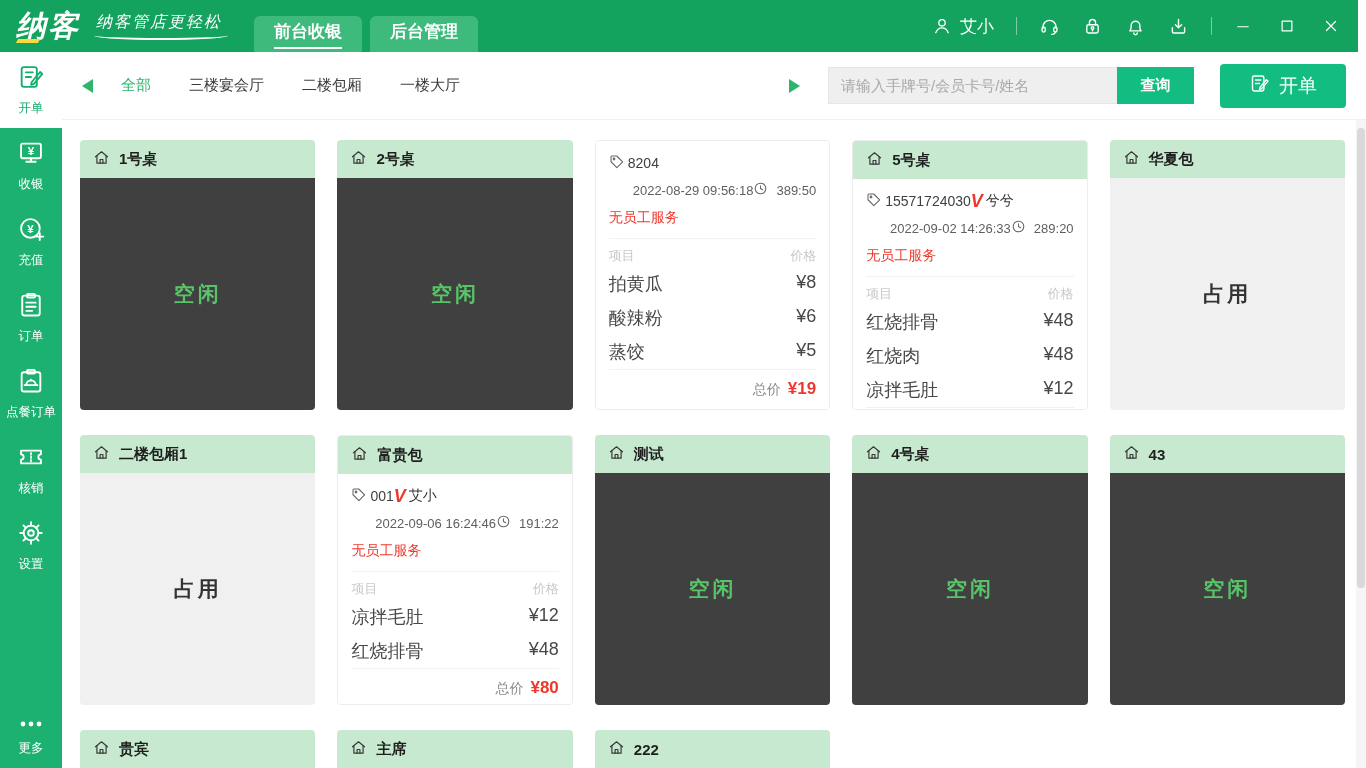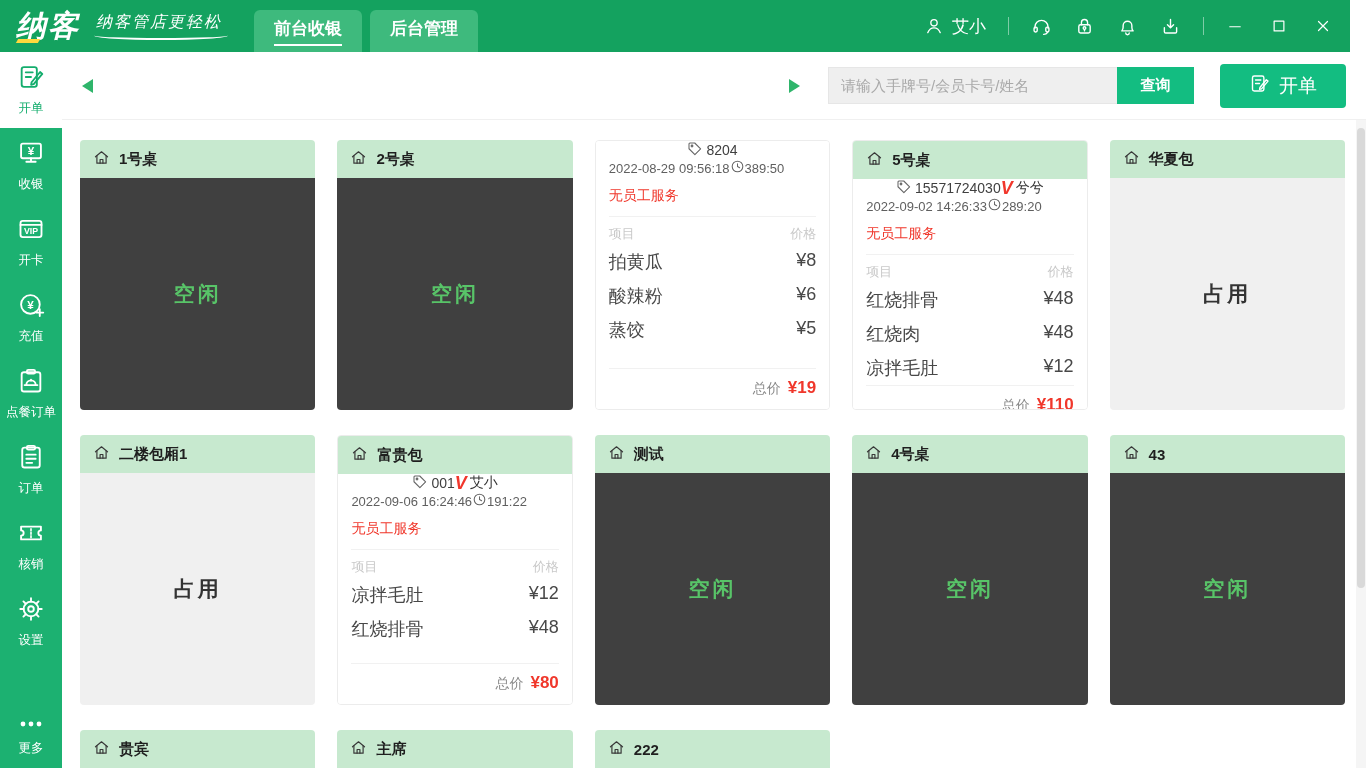--- a/index.html
+++ b/index.html
@@ -1,33 +1,33 @@
 <!DOCTYPE html>
 <html><head>
 <meta charset="utf-8">
 <style>
   html,body{margin:0;padding:0;}
   body{width:1366px;height:768px;overflow:hidden;background:#fff;
        font-family:"Liberation Sans",sans-serif;position:relative;}
   *{box-sizing:border-box;}
 
   
-  .topbar{position:absolute;top:0;left:0;right:16px;height:52px;background:#14a25f;
+  .topbar{position:absolute;top:0;left:0;right:8px;height:52px;background:#14a25f;
           display:flex;align-items:center;z-index:5;}
   .logo{display:flex;align-items:center;margin-left:16px;}
   .logo-main{font-size:30px;font-weight:900;color:#fff;font-style:italic;
              letter-spacing:2px;position:relative;line-height:1;}
   .logo-main::after{content:"";position:absolute;left:1px;bottom:-2px;width:22px;height:4px;
              background:#ffd83d;transform:skewX(-30deg);}
   .logo-slogan{margin-left:16px;color:#fff;font-size:16px;font-style:italic;
              padding-bottom:7px;position:relative;letter-spacing:2px;}
   .logo-slogan::after{content:"";position:absolute;left:-2px;right:-6px;bottom:0;height:7px;
              border-bottom:2px solid #fff;border-radius:50%;}
   .top-tabs{display:flex;gap:8px;margin-left:32px;align-self:flex-end;}
-  .top-tab{height:42px;background:#3eba7d;border-radius:6px 6px 0 0;display:flex;
+  .top-tab{height:36px;background:#3eba7d;border-radius:6px 6px 0 0;display:flex;
            align-items:center;padding:0 20px;color:#fff;font-size:17px;font-weight:bold;cursor:pointer;}
   .top-tab .tab-label{padding-bottom:4px;border-bottom:2px solid transparent;}
   .top-tab.active .tab-label{border-bottom-color:#fff;}
   .top-right{margin-left:auto;display:flex;align-items:center;gap:22px;padding-right:18px;color:#fff;}
   .top-user{display:flex;align-items:center;gap:8px;font-size:17px;cursor:pointer;}
   .tb-divider{width:1px;height:18px;background:rgba(255,255,255,.45);}
   .tb-icon{display:flex;align-items:center;cursor:pointer;}
   .win-group{display:flex;align-items:center;gap:26px;}
 
   
@@ -70,28 +70,28 @@
   .card-header{height:38px;min-height:38px;background:#c7e9cf;display:flex;align-items:center;
                gap:9px;padding:0 13px;font-size:15px;font-weight:bold;color:#1f1f1f;}
   .card-body{flex:1;display:flex;}
   .body-idle{background:#404040;align-items:center;justify-content:center;}
   .body-occ{background:#f0f0f0;align-items:center;justify-content:center;}
   .status-text{font-size:21px;font-weight:bold;letter-spacing:3px;}
   .body-idle .status-text{color:#58c468;}
   .body-occ .status-text{color:#333;}
 
   .order-body{flex-direction:column;padding:0 13px;background:#fff;}
-  .meta-top{display:flex;align-items:center;justify-content:center;
+  .meta-top{margin-top:13px;display:flex;align-items:center;justify-content:flex-start;
             font-size:14px;color:#3f3f3f;}
   .tagwrap{display:flex;align-items:center;gap:4px;}
   .member{display:flex;align-items:center;gap:3px;color:#333;}
   .vmark{color:#f1372c;font-weight:900;font-style:italic;font-size:18px;line-height:1;}
-  .meta-time{display:flex;justify-content:flex-start;align-items:center;
+  .meta-time{margin-top:9px;display:flex;justify-content:flex-end;align-items:center;
              font-size:13px;color:#5f5f5f;}
-  .dur{display:flex;align-items:center;gap:0;}
+  .dur{display:flex;align-items:center;gap:8px;}
   .service{margin-top:10px;font-size:14px;color:#f0372b;}
   .sep{margin-top:11px;border-top:1px solid #f1f1f1;}
   .cols{display:flex;justify-content:space-between;font-size:13px;color:#c9c9c9;padding:8px 0 2px;}
   .item-row{display:flex;justify-content:space-between;font-size:18px;color:#484848;padding:5px 0;}
   .card-footer{margin-top:auto;border-top:1px solid #f1f1f1;display:flex;justify-content:flex-end;
                align-items:baseline;gap:7px;padding:9px 0 11px;}
   .total-label{font-size:14px;color:#8a8a8a;}
   .total-val{font-size:17px;font-weight:bold;color:#f0372b;}
 
   .vscroll{position:absolute;top:0;right:0;bottom:0;width:10px;background:#f5f5f5;}
@@ -194,62 +194,52 @@
           <rect x="3.5" y="4" width="17" height="12.5" rx="1.5"></rect>
           <text x="12" y="13.6" text-anchor="middle" font-size="10" font-weight="bold" fill="currentColor" stroke="none" font-family="Liberation Sans, sans-serif">¥</text>
           <path d="M12 16.5v3M8 19.5h8"></path>
         </svg>
     </span>
     <span class="side-label">收银</span>
   </div>
   <div class="side-item">
     <span>
       <svg class="sicon" width="28" height="28" viewBox="0 0 24 24">
-          <rect x="3" y="5" width="18" height="14" rx="2"></rect>
-          <path d="M3 8.5h18"></path>
-          <text x="12" y="16.4" text-anchor="middle" font-size="7.5" font-weight="bold" fill="currentColor" stroke="none" font-family="Liberation Sans, sans-serif">VIP</text>
-        </svg>
-    </span>
-    <span class="side-label">开卡</span>
-  </div>
-  <div class="side-item">
-    <span>
-      <svg class="sicon" width="28" height="28" viewBox="0 0 24 24">
           <circle cx="11.5" cy="11.5" r="8"></circle>
           <text x="11.5" y="15" text-anchor="middle" font-size="10" font-weight="bold" fill="currentColor" stroke="none" font-family="Liberation Sans, sans-serif">¥</text>
           <path d="M19.5 15.5v6M16.5 18.5h6"></path>
         </svg>
     </span>
     <span class="side-label">充值</span>
+  </div>
+  <div class="side-item">
+    <span>
+      <svg class="sicon" width="28" height="28" viewBox="0 0 24 24">
+          <rect x="4.5" y="4" width="15" height="17" rx="2"></rect>
+          <rect x="8.5" y="2.5" width="7" height="3.2" rx="1.2"></rect>
+          <path d="M8 10h8M8 13.5h8M8 17h5"></path>
+        </svg>
+    </span>
+    <span class="side-label">订单</span>
   </div>
   <div class="side-item">
     <span>
       <svg class="sicon" width="28" height="28" viewBox="0 0 24 24">
           <rect x="4" y="4.5" width="16" height="16.5" rx="2"></rect>
           <rect x="8.5" y="2.5" width="7" height="3.2" rx="1.2"></rect>
           <path d="M8 15.5a4 4 0 0 1 8 0"></path>
           <path d="M6.5 15.5h11"></path>
           <path d="M12 10.8v.9"></path>
         </svg>
     </span>
     <span class="side-label">点餐订单</span>
   </div>
   <div class="side-item">
     <span>
       <svg class="sicon" width="28" height="28" viewBox="0 0 24 24">
-          <rect x="4.5" y="4" width="15" height="17" rx="2"></rect>
-          <rect x="8.5" y="2.5" width="7" height="3.2" rx="1.2"></rect>
-          <path d="M8 10h8M8 13.5h8M8 17h5"></path>
-        </svg>
-    </span>
-    <span class="side-label">订单</span>
-  </div>
-  <div class="side-item">
-    <span>
-      <svg class="sicon" width="28" height="28" viewBox="0 0 24 24">
           <path d="M3.5 6.5h17v3.3a2.2 2.2 0 0 0 0 4.4v3.3h-17v-3.3a2.2 2.2 0 0 0 0-4.4z"></path>
           <path d="M12 8.5v1.5M12 11.5V13M12 14.5V16" stroke-width="1.4"></path>
         </svg>
     </span>
     <span class="side-label">核销</span>
   </div>
   <div class="side-item">
     <span>
       <svg class="sicon" width="28" height="28" viewBox="0 0 24 24">
           <circle cx="12" cy="12" r="6.3"></circle>
@@ -268,20 +258,26 @@
         </svg>
     </span>
     <span class="side-label">更多</span>
   </div>
 </aside>
 
 <div class="main">
 
   <div class="filterbar">
     <span class="arrow prev"></span>
+    <div class="cats">
+      <span class="cat active">全部</span>
+      <span class="cat">三楼宴会厅</span>
+      <span class="cat">二楼包厢</span>
+      <span class="cat">一楼大厅</span>
+    </div>
     <span class="arrow next"></span>
     <div class="search-group">
       <input class="search-input" value="" placeholder="请输入手牌号/会员卡号/姓名" style="">
       <button class="search-btn">查询</button>
     </div>
     <button class="open-btn">
       <span>
         <svg class="sicon" width="21" height="21" viewBox="0 0 24 24">
             <rect x="4" y="3.5" width="13" height="17" rx="2"></rect>
             <path d="M7.5 8h6M7.5 12h4.5"></path>

